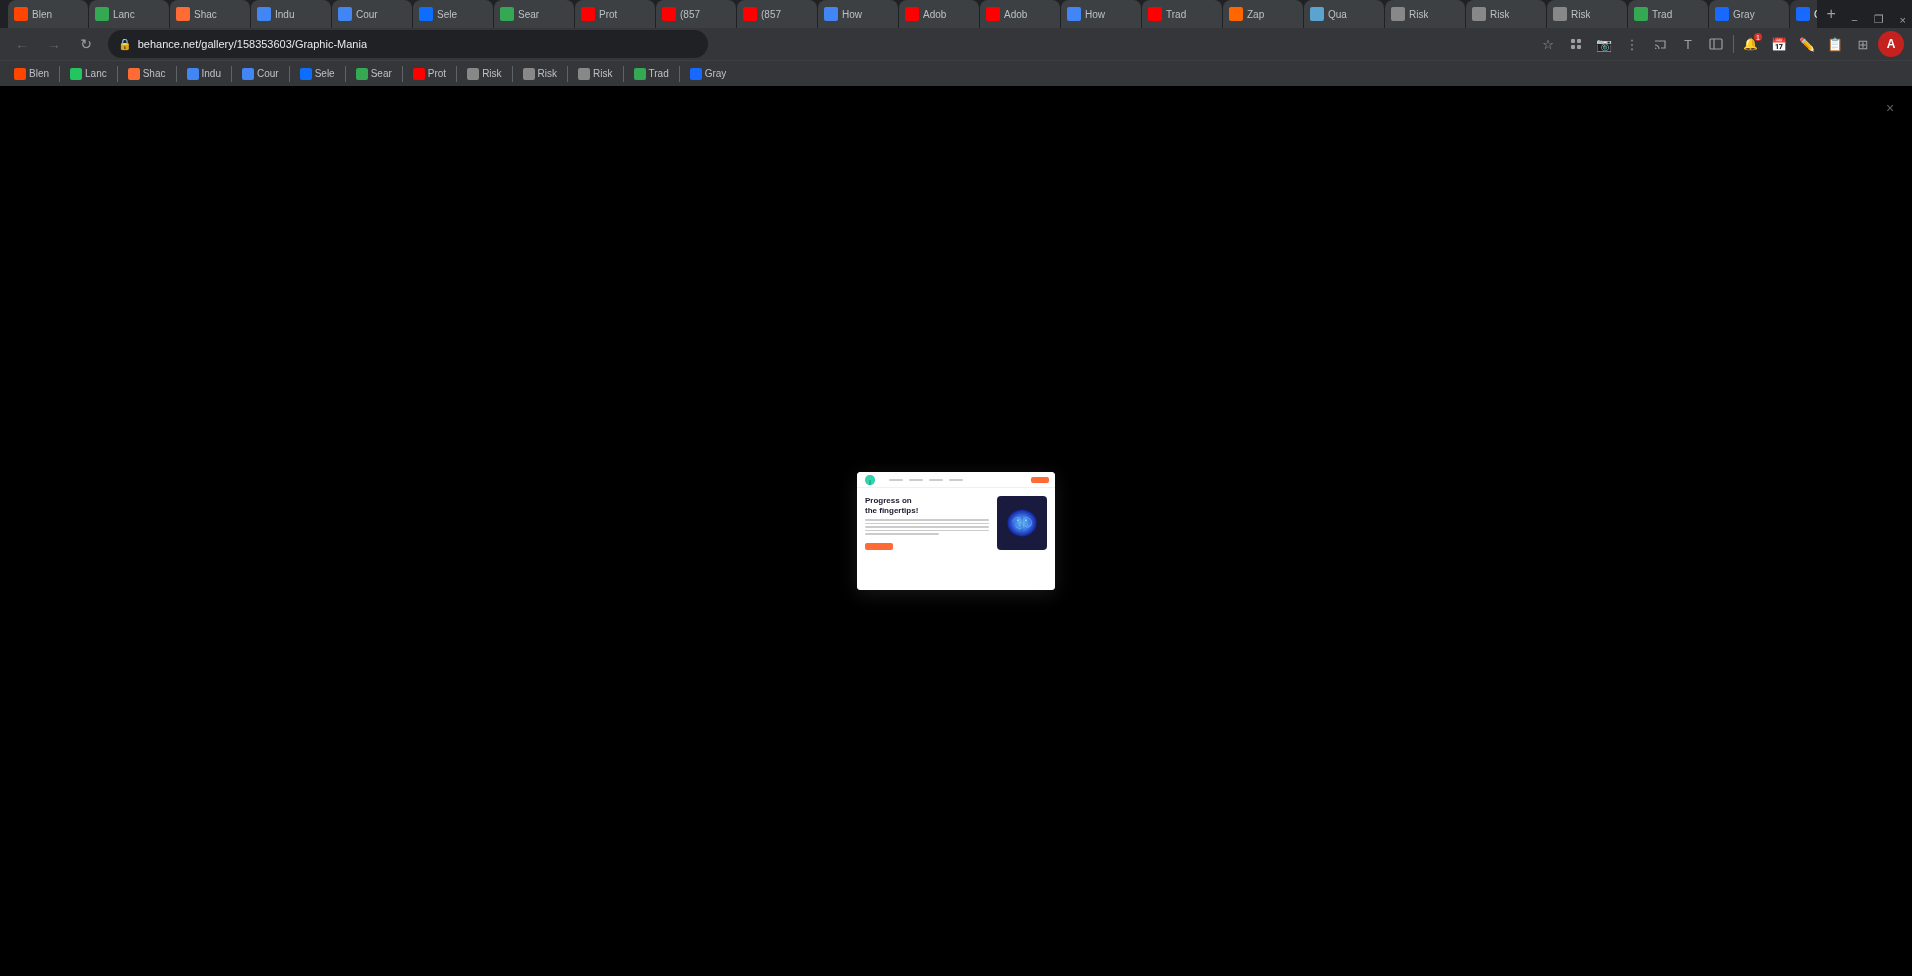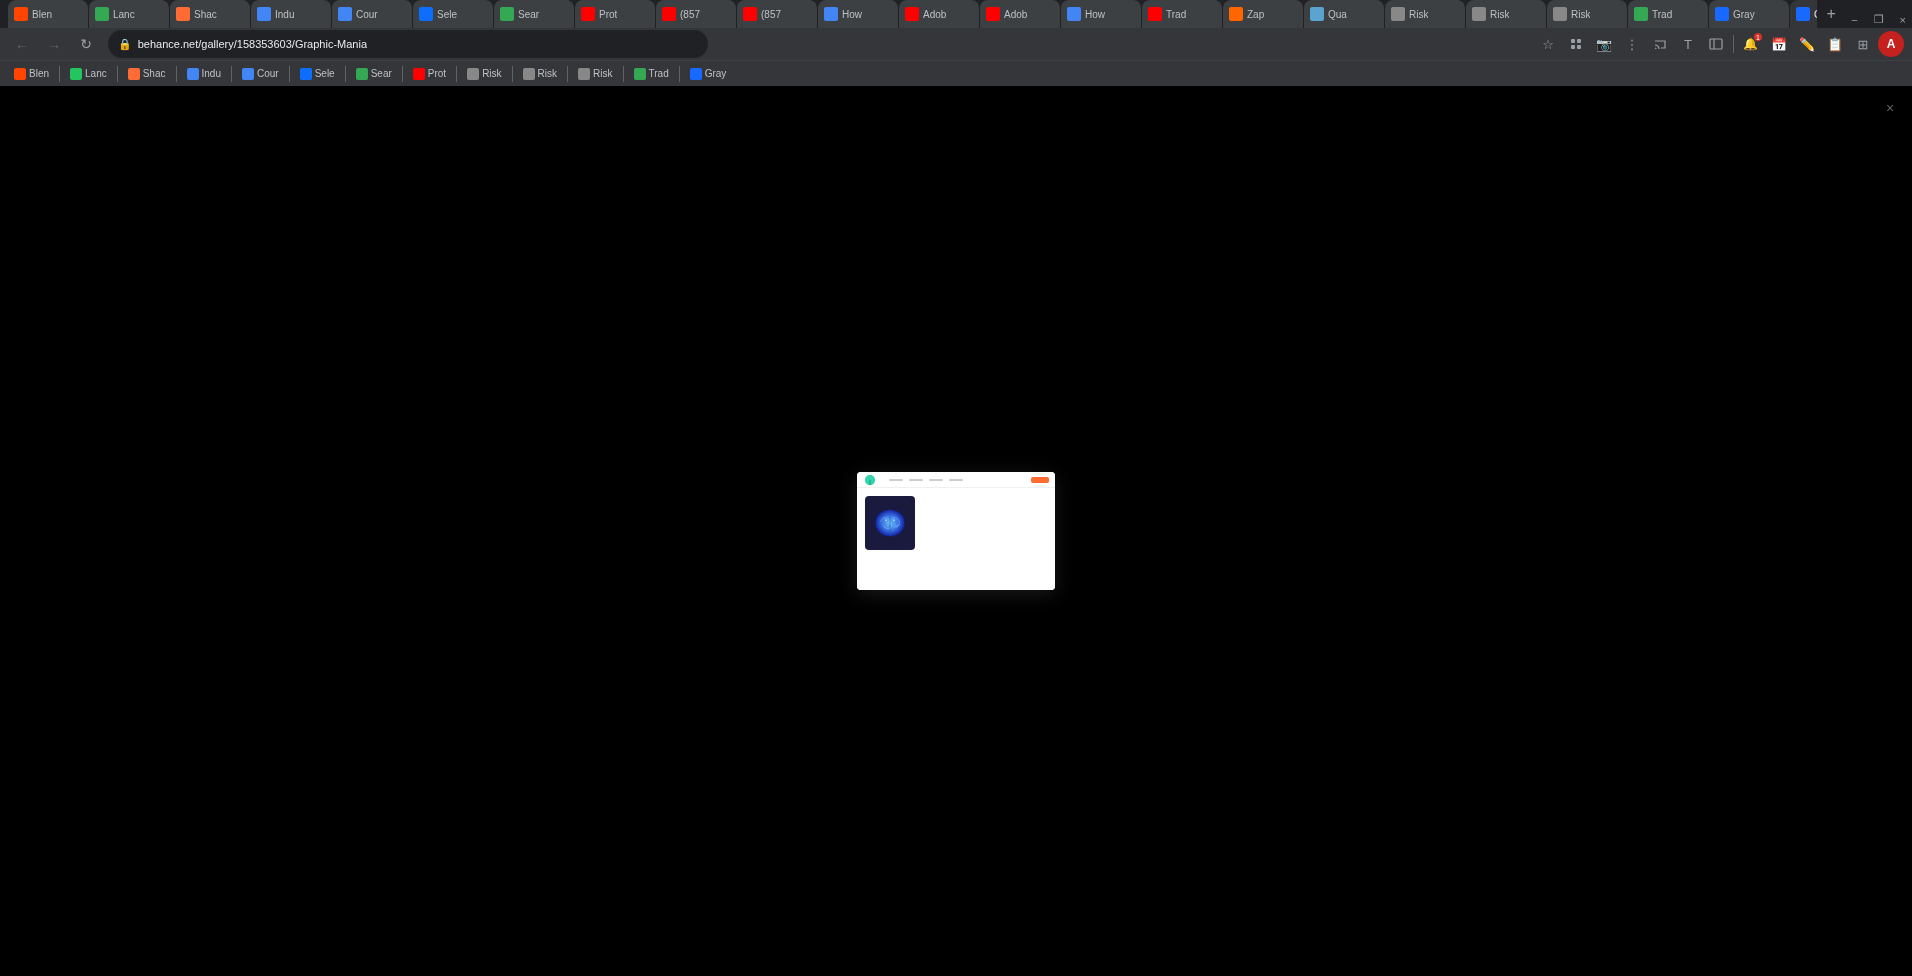--- a/index.html
+++ b/index.html
@@ -604,20 +604,36 @@
         <div class="preview-nav-item"></div>
         <div class="preview-nav-item"></div>
         <div class="preview-nav-item"></div>
       </div>
 
       <div class="preview-nav-btn" style="margin-left:auto;"></div>
     </div>
 
     <div class="preview-body">
 
+      <div class="preview-text-section">
+        <div class="preview-title">
+          <span>Progress on</span><br>
+          <span>the fingertips!</span>
+        </div>
+
+        <div class="preview-description">
+          <div class="preview-desc-line"></div>
+          <div class="preview-desc-line"></div>
+          <div class="preview-desc-line"></div>
+          <div class="preview-desc-line"></div>
+          <div class="preview-desc-line short"></div>
+        </div>
+
+        <div class="preview-cta-btn"></div>
+      </div>
 
       <div class="preview-image-section">
         <svg class="brain-visual" viewBox="0 0 60 60">
           <defs>
             <radialGradient id="brainGrad" cx="50%" cy="50%" r="50%">
               <stop offset="0%" stop-color="#6eccff"></stop>
               <stop offset="50%" stop-color="#4488ff"></stop>
               <stop offset="100%" stop-color="#1122aa"></stop>
             </radialGradient>
           </defs>

